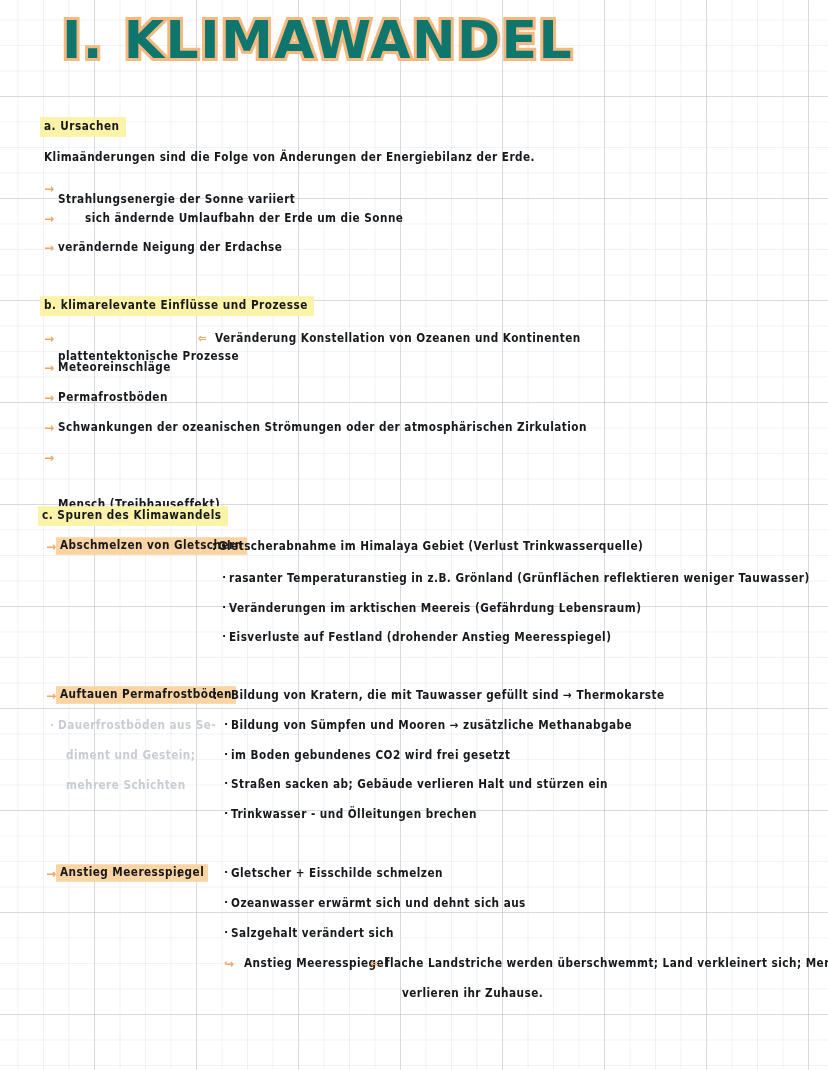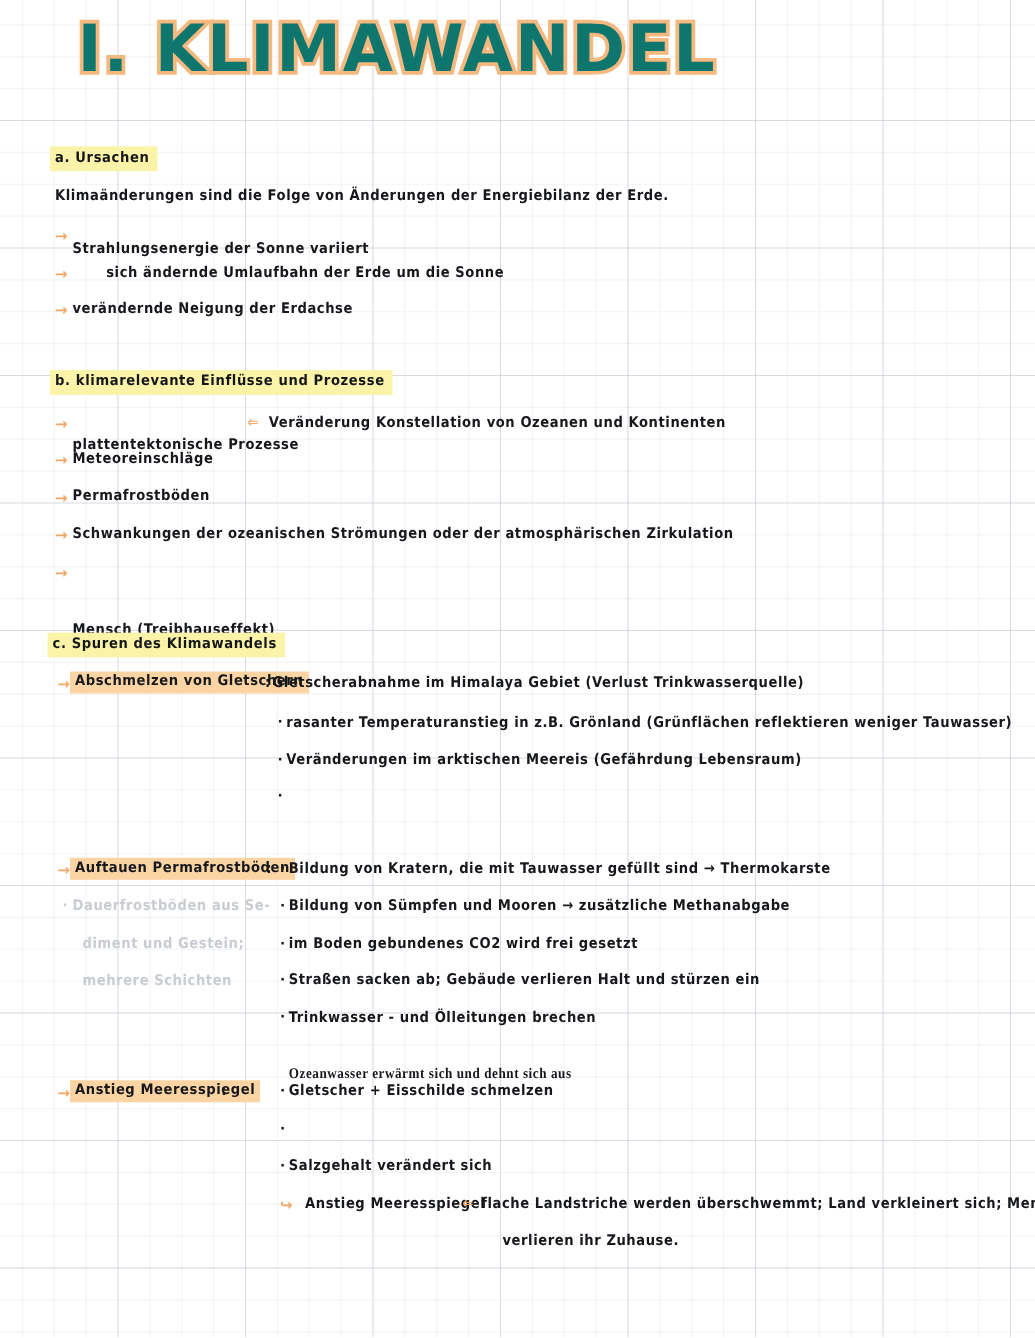--- a/index.html
+++ b/index.html
@@ -187,20 +187,21 @@
   <div class="dot" style="left:222px; top:540px;">·</div>
   <div class="hw" style="left:218px; top:541px;">Gletscherabnahme im Himalaya Gebiet (Verlust Trinkwasserquelle)</div>
 
   <div class="dot" style="left:222px; top:572px;">·</div>
   <div class="hw" style="left:229px; top:573px;">rasanter Temperaturanstieg in z.B. Grönland (Grünflächen reflektieren weniger Tauwasser)</div>
 
   <div class="dot" style="left:222px; top:602px;">·</div>
   <div class="hw" style="left:229px; top:603px;">Veränderungen im arktischen Meereis (Gefährdung Lebensraum)</div>
 
   <div class="dot" style="left:222px; top:631px;">·</div>
+  <div class="hw" style="left:229px; top:632px;">Eisverluste auf Festland (drohender Anstieg Meeresspiegel)</div>
 
   <div class="arrow" style="left:46px; top:690px;">→</div>
   <div class="sublabel" style="left:56px; top:687px;">Auftauen Permafrostböden</div>
   <div class="hw" style="left:213px; top:690px;">:</div>
 
   <div class="faint" style="left:50px; top:720px;">·</div>
   <div class="faint" style="left:58px; top:720px;">Dauerfrostböden aus Se-</div>
   <div class="faint" style="left:66px; top:750px;">diment und Gestein;</div>
   <div class="faint" style="left:66px; top:780px;">mehrere Schichten</div>
 
@@ -220,21 +221,21 @@
   <div class="hw" style="left:231px; top:809px;">Trinkwasser - und Ölleitungen brechen</div>
 
   <div class="arrow" style="left:46px; top:868px;">→</div>
   <div class="sublabel" style="left:56px; top:865px;">Anstieg Meeresspiegel</div>
   <div class="hw" style="left:177px; top:868px;">:</div>
 
   <div class="dot" style="left:224px; top:867px;">·</div>
   <div class="hw" style="left:231px; top:868px;">Gletscher + Eisschilde schmelzen</div>
 
   <div class="dot" style="left:224px; top:897px;">·</div>
-  <div class="hw" style="left:231px; top:855px;font-family:Liberation Serif, serif;">Ozeanwasser erwärmt sich und dehnt sich aus</div>
+  <div class="hw" style="left:231px; top:898px;">Ozeanwasser erwärmt sich und dehnt sich aus</div>
 
   <div class="dot" style="left:224px; top:927px;">·</div>
   <div class="hw" style="left:231px; top:928px;">Salzgehalt verändert sich</div>
 
   <div class="arrow" style="left:224px; top:958px;">↪</div>
   <div class="hw" style="left:244px; top:958px;">Anstieg Meeresspiegel</div>
   <div class="hw" style="left:370px; top:958px; color:#f0a868;">⇐</div>
   <div class="hw" style="left:385px; top:958px;">flache Landstriche werden überschwemmt; Land verkleinert sich; Menschen</div>
   <div class="hw" style="left:402px; top:988px;">verlieren ihr Zuhause.</div>
 

